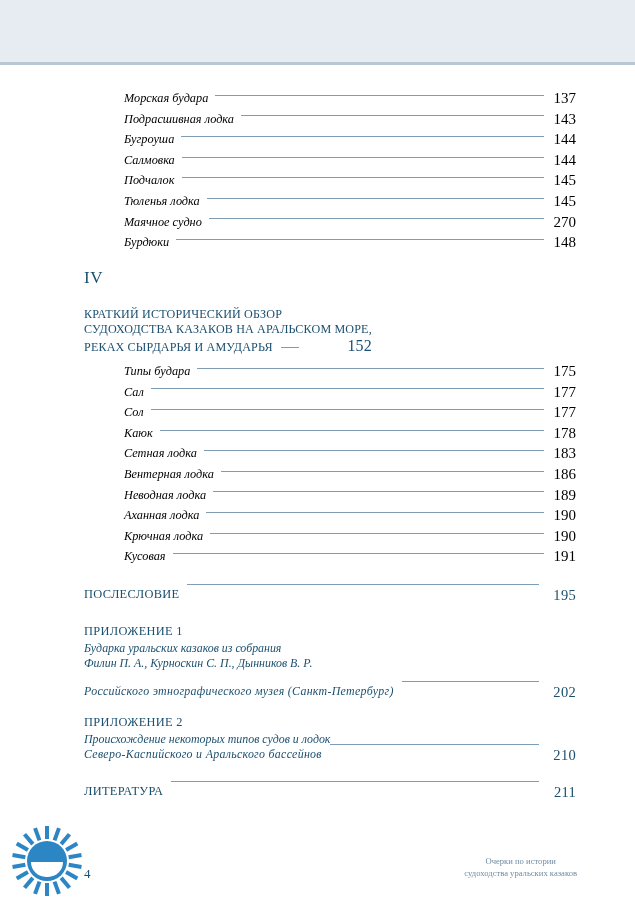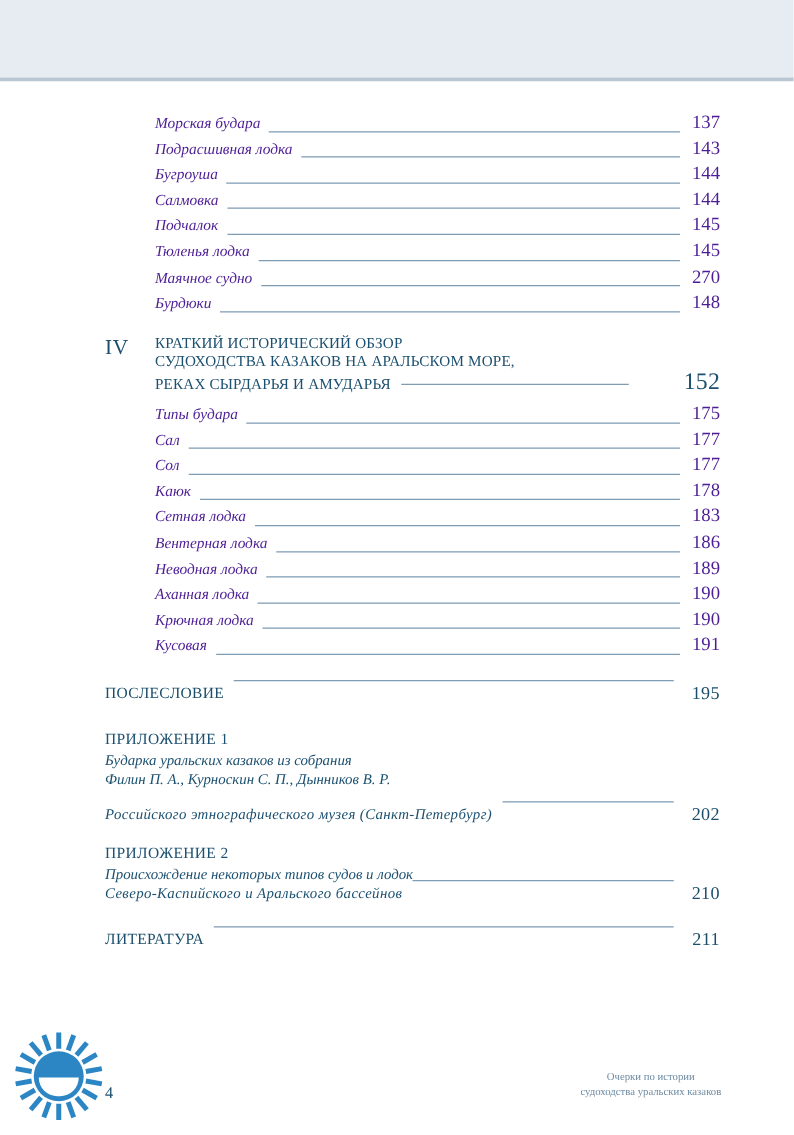--- a/index.html
+++ b/index.html
@@ -31,24 +31,24 @@
   }
   .content {
     position: absolute;
     left: 84px; top: 88px;
     width: 492px;
   }
 
   
   .row {
     display: flex;
-    align-items: flex-end;
+    align-items: center;
     font-size: 12.3px;
     line-height: 20.6px;
-    color: #4c1d95;
+    color: #000000;
   }
   .row .label {
     white-space: nowrap;
     font-style: italic;
   }
   .row .dots {
     flex: 1 1 auto;
     margin: 0 6px 0 7px;
     border-bottom: 1px solid #7e9cb4;
     transform: translateY(-3px);
@@ -62,20 +62,21 @@
     font-size: 15px;
   }
 
   .indent-1 { padding-left: 40px; }
 
   
   .chapter {
     display: flex;
     align-items: flex-start;
     margin-top: 14px;
+    flex-direction: column;
   }
   .chapter .numeral {
     width: 40px;
     flex: 0 0 40px;
     font-size: 17px;
     font-weight: normal;
     letter-spacing: .5px;
     color: #1c5070;
     padding-top: 1px;
   }
@@ -93,21 +94,21 @@
     display: flex;
     align-items: baseline;
   }
   .chapter .lastline .dots {
     flex: 1 1 auto;
     margin: 0 7px 0 8px;
     border-bottom: 1px solid #7e9cb4;
     transform: translateY(-3px);
   }
   .chapter .lastline .pg {
-    font-size: 19px;
+    font-size: 16px;
     width: 30px;
     text-align: right;
     white-space: nowrap;
     margin-left: 36px;
   }
 
   
   .sect {
     display: flex;
     align-items: flex-start;

